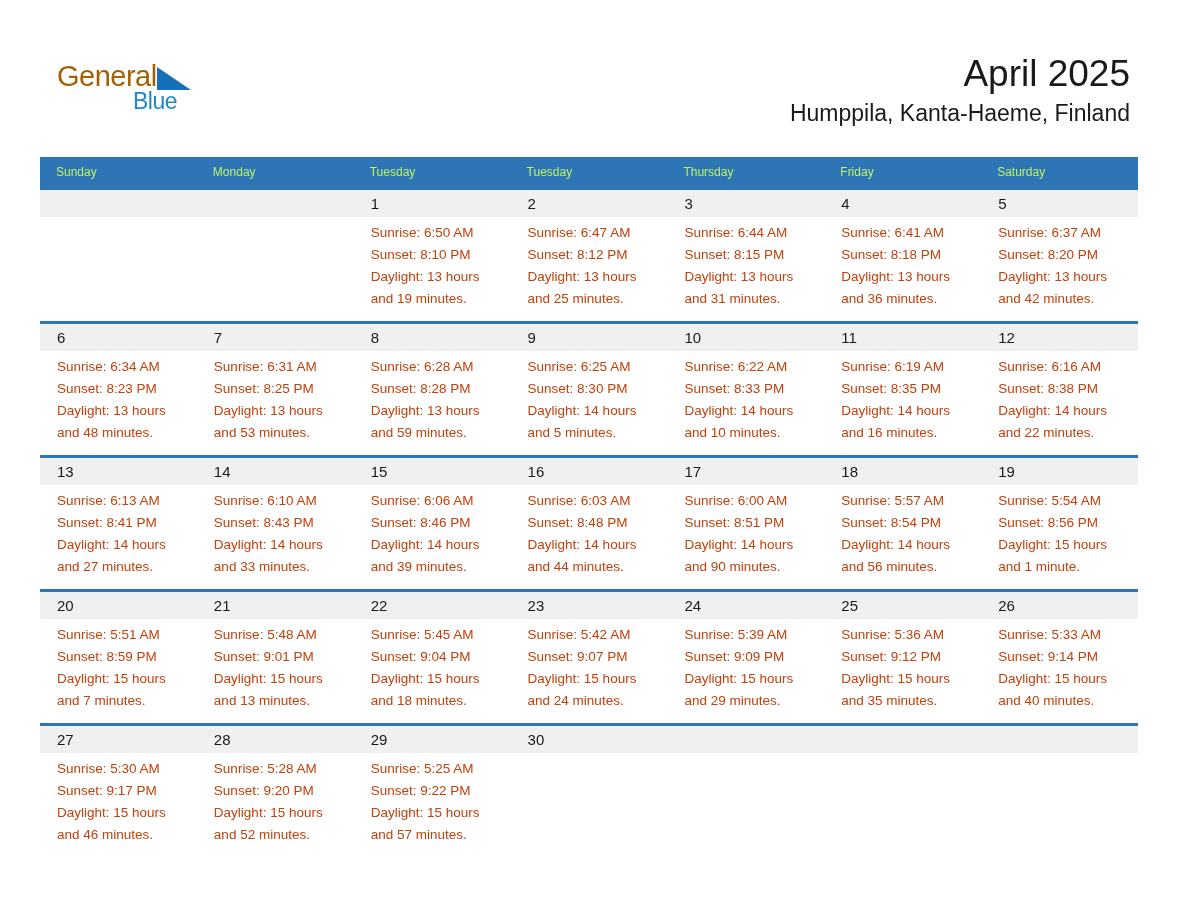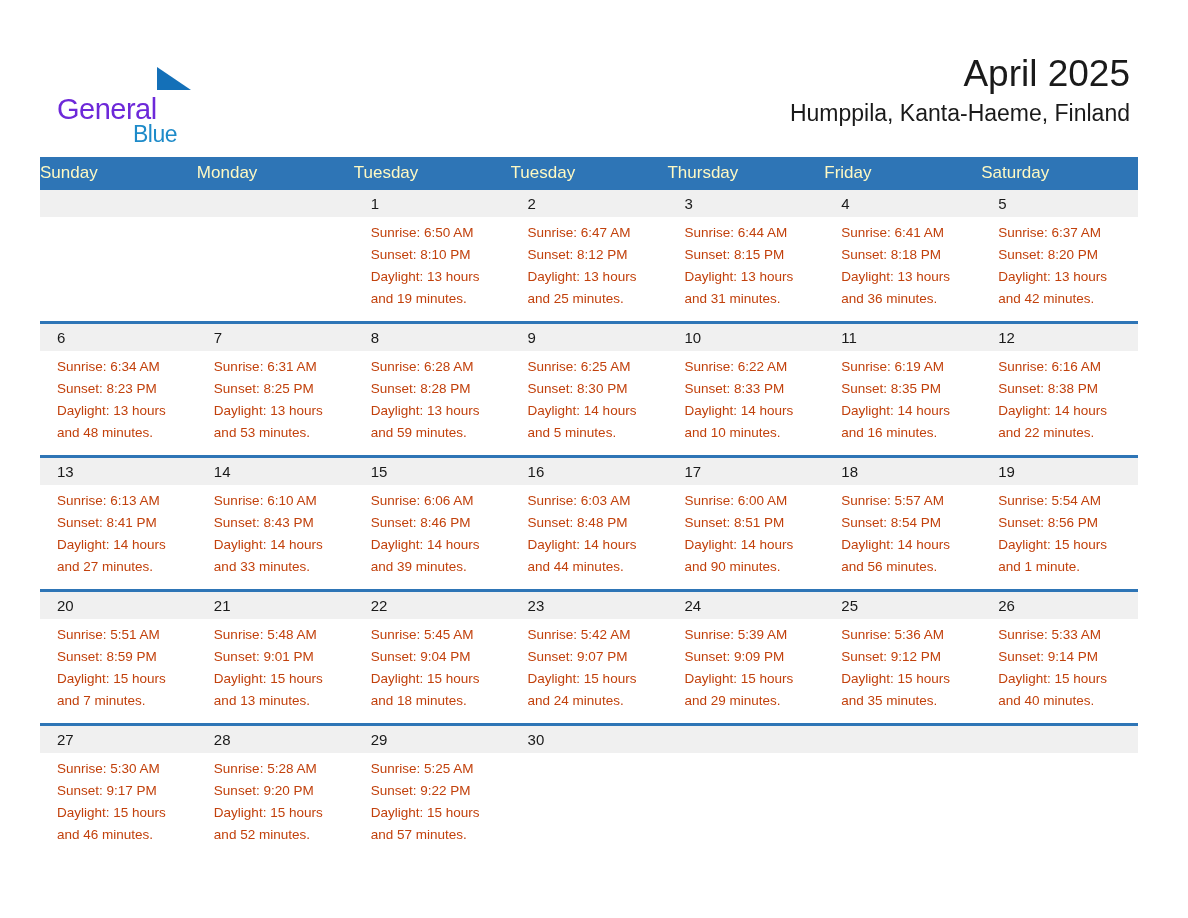--- a/index.html
+++ b/index.html
@@ -18,21 +18,21 @@
     font-family: "Liberation Sans", sans-serif;
     position: relative;
     overflow: hidden;
   }
 
   
   .logo { position: absolute; left: 57px; top: 62px; width: 160px; }
   .logo-general {
     display: block;
     font-size: 29px; line-height: 29px;
-    color: #6d28d9; letter-spacing: -0.5px; margin-top: 33px;
+    color: #a16207; letter-spacing: -0.5px;
   }
   .logo-triangle {
     position: absolute; left: 100px; top: 5px;
     width: 34px; height: 23px;
     background: var(--logo-triangle);
     clip-path: polygon(0 0, 100% 100%, 0 100%);
   }
   .logo-blue {
     display: block;
     margin: -4px 0 0 76px;
@@ -48,23 +48,23 @@
   .page-subtitle {
     margin: 4px 0 0 0; font-size: 23px; font-weight: 400;
     color: var(--body-text); line-height: 1.2;
   }
 
   
   .calendar { position: absolute; left: 40px; top: 157px; width: 1098px; }
 
   .weekday-row { display: flex; height: 30px; background: var(--header-blue); }
   .wd-cell {
-    flex: 1 1 0; color: #fef9c3;
-    font-size: 17px; line-height: 31px;
-    overflow: hidden; white-space: nowrap;
+    flex: 1 1 0; color: #bef264;
+    font-size: 12px; line-height: 31px;
+    padding-left: 16px; overflow: hidden; white-space: nowrap;
   }
 
   .week-row { display: flex; border-top: 3px solid var(--divider-blue); height: 134px; }
   .day-cell { flex: 1 1 0; display: flex; flex-direction: column; }
   .day-band {
     height: 27px; flex: 0 0 27px;
     background: var(--band-gray);
     font-size: 15px; line-height: 27px;
     padding-left: 17px; color: var(--body-text);
   }

